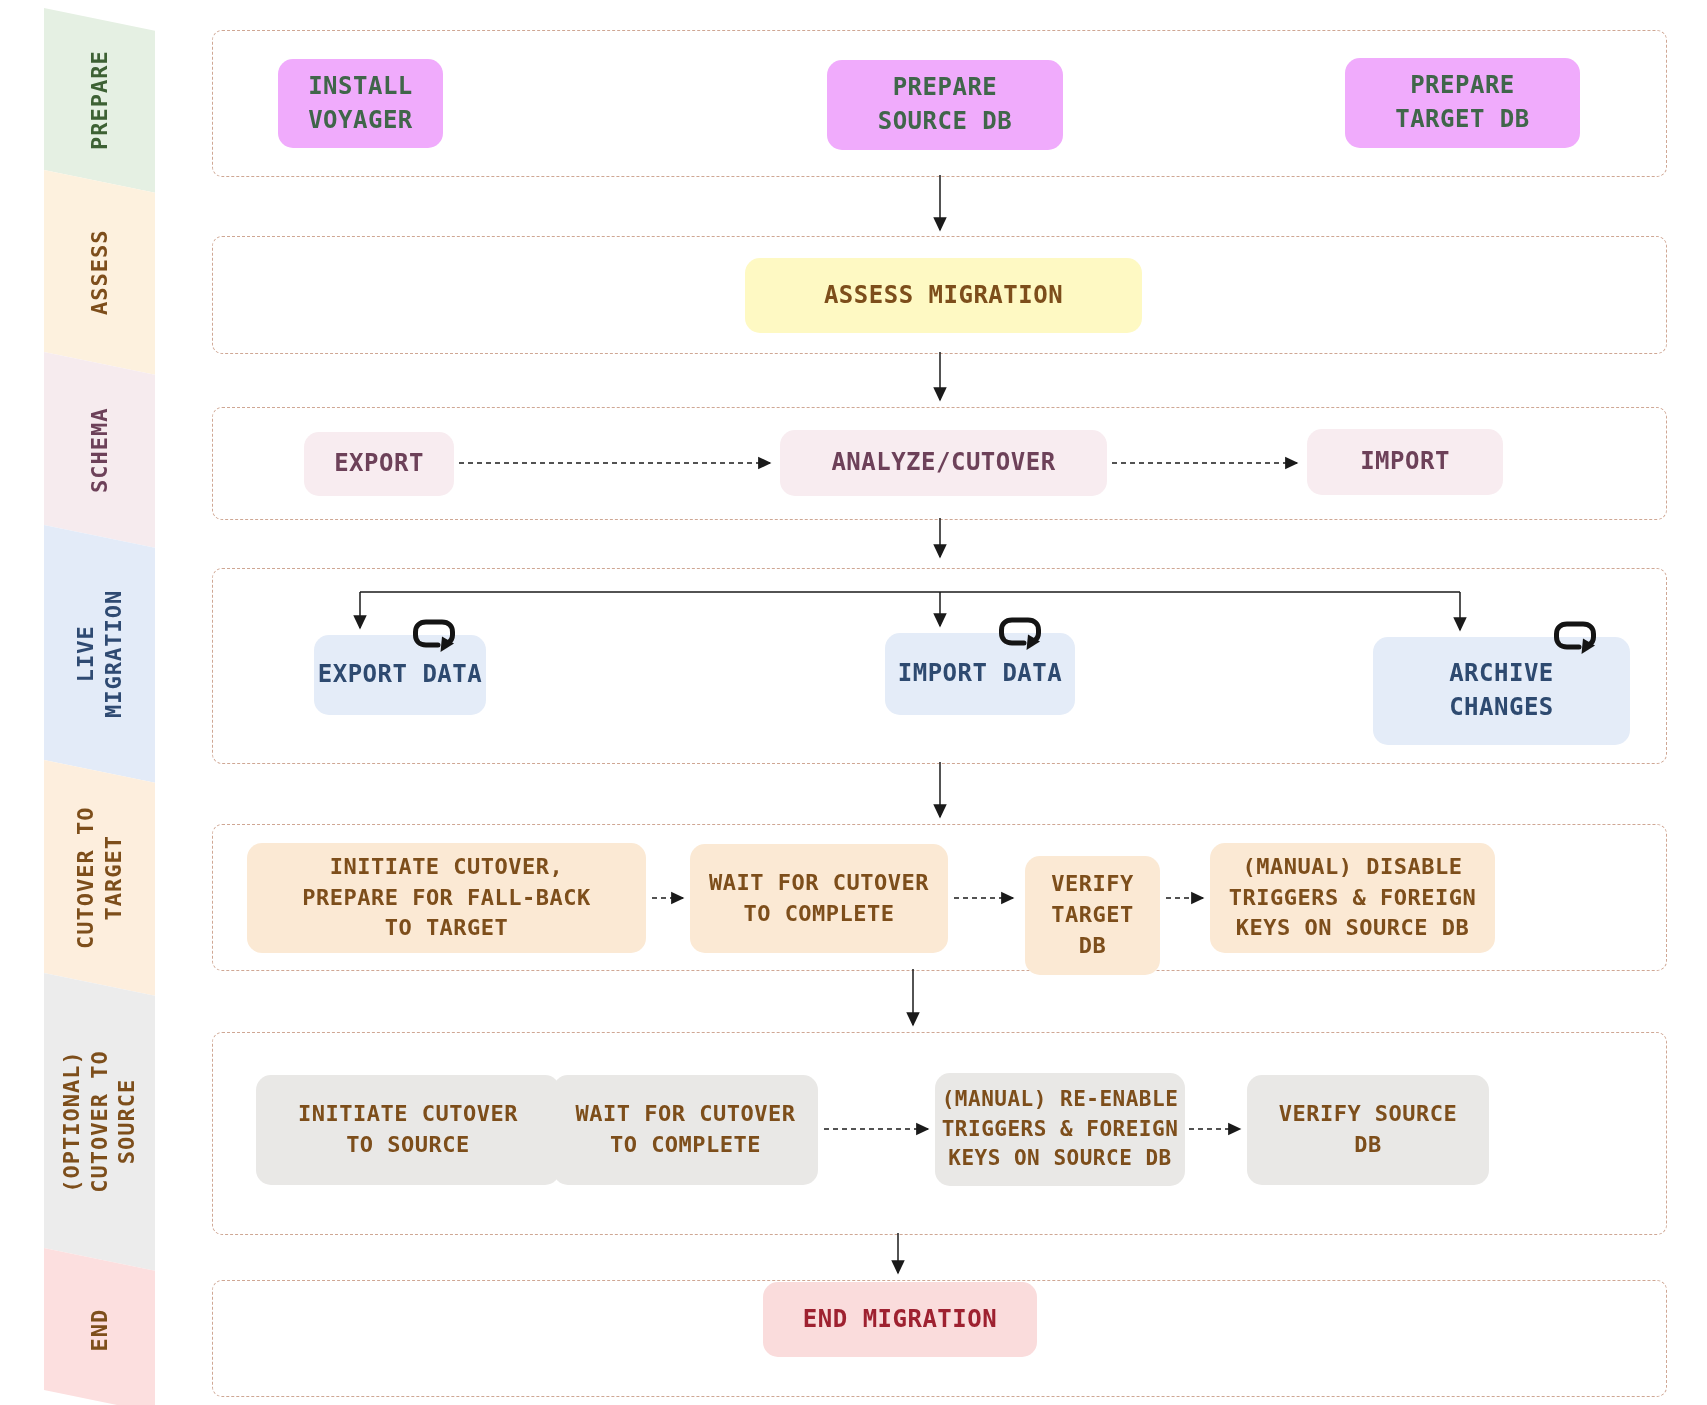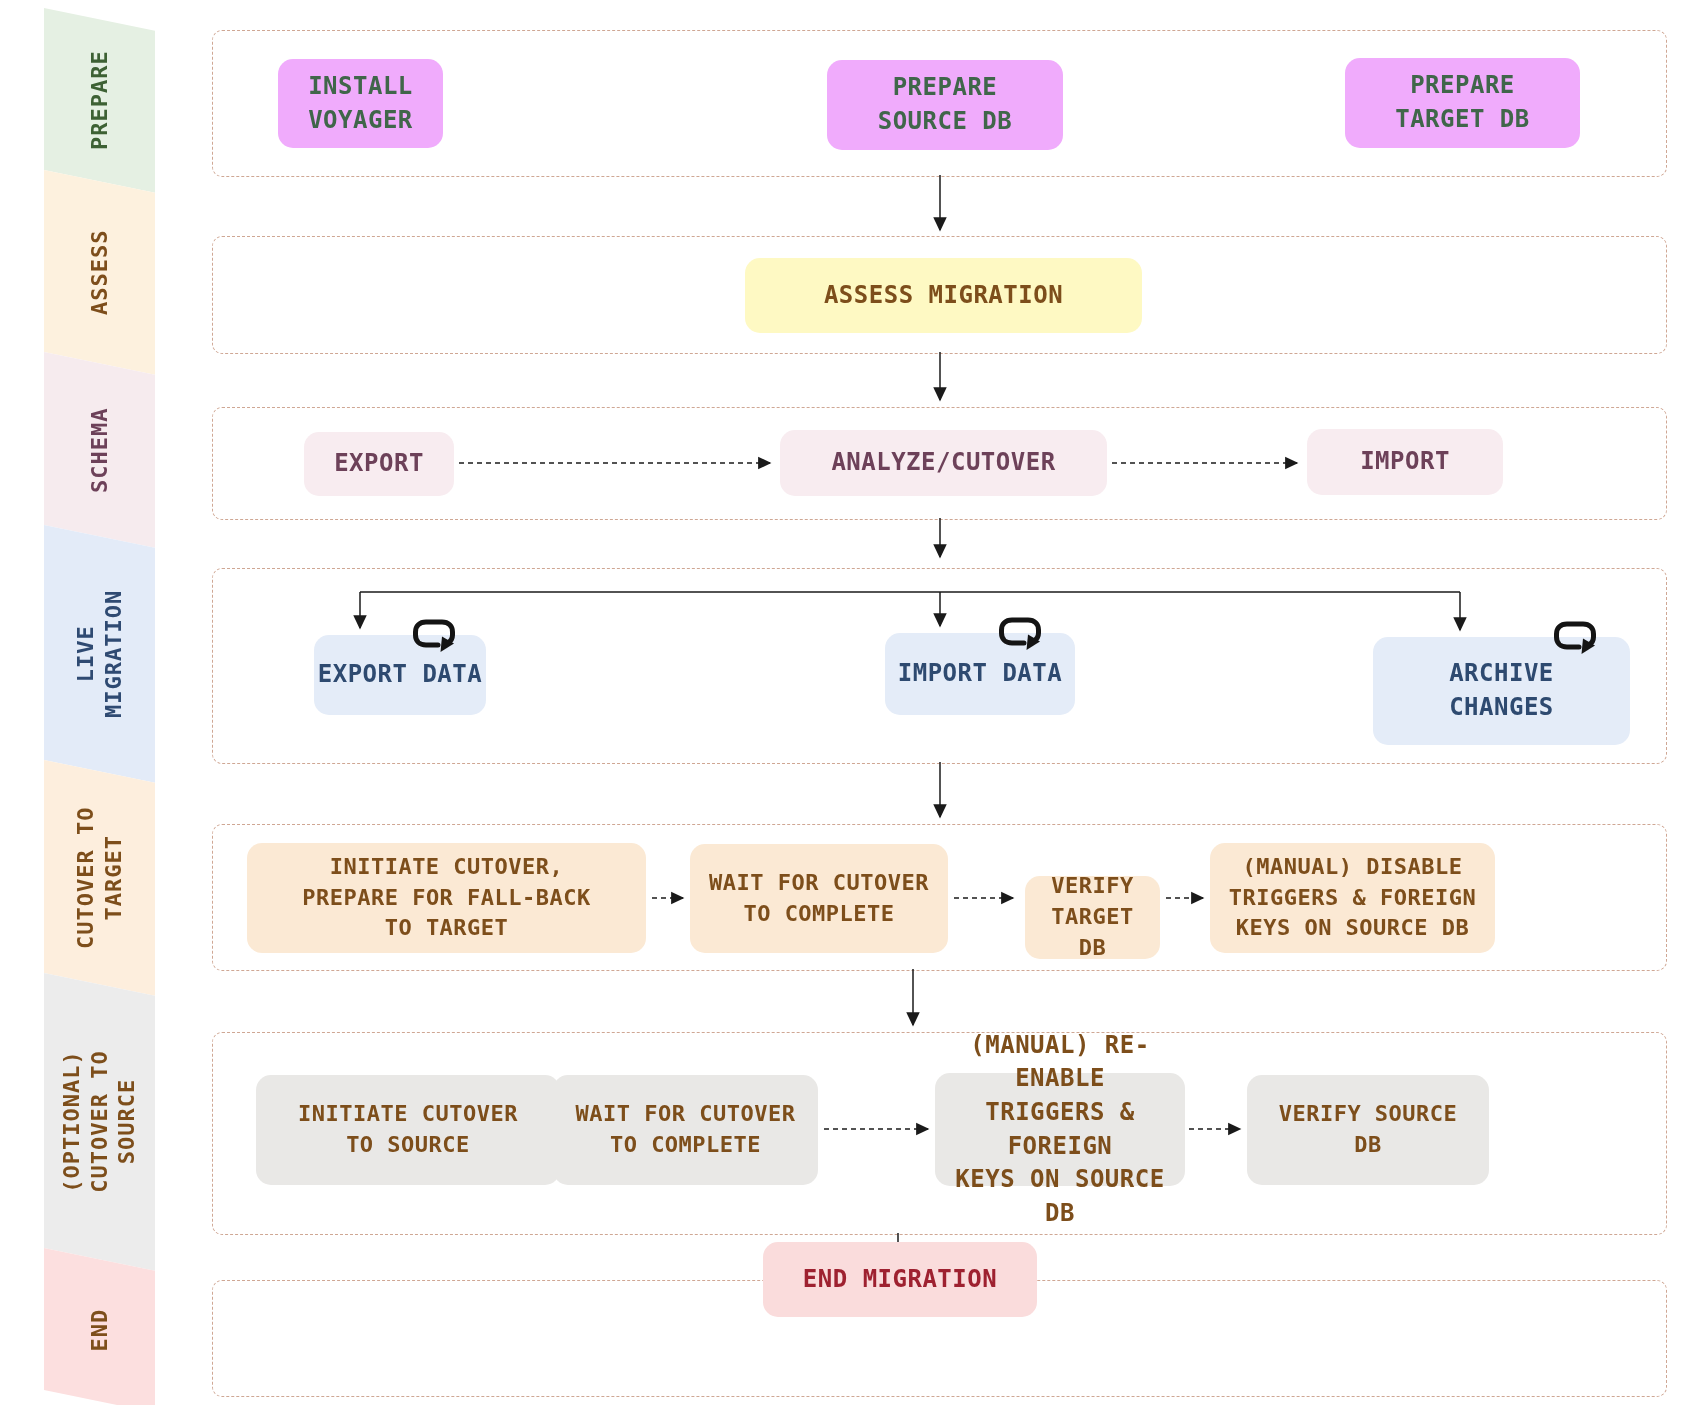--- a/index.html
+++ b/index.html
@@ -27,21 +27,21 @@
   .row-3{top:407px;height:111px;}
   .row-4{top:568px;height:194px;}
   .row-5{top:824px;height:145px;}
   .row-6{top:1032px;height:201px;}
   .row-7{top:1280px;height:115px;}
 
   
   .bx{position:absolute;border-radius:15px;display:flex;align-items:center;justify-content:center;
       text-align:center;white-space:pre-line;font-size:24px;line-height:1.4;letter-spacing:0.5px;}
   .fs22{font-size:22px;}
-  .fs21{font-size:24px;}
+  .fs21{font-size:21px;}
   .g{background:#f0abfc;color:#40664a;}
   .a{background:#fef9c3;color:#7d4e1b;}
   .p{background:#f8ecf0;color:#6d4159;}
   .b{background:#e4ecf8;color:#2e4a70;margin-left:40px;}
   .t{background:#fbe9d4;color:#7d4e1b;}
   .o{background:#e9e8e6;color:#7d4e1b;}
   .e{background:#fadcdc;color:#9e2130;}
 
   .overlay{position:absolute;left:0;top:0;pointer-events:none;}
   .loop{position:absolute;}
@@ -147,32 +147,32 @@
   <svg class="loop" style="left:1552px;top:614px;" width="46" height="42" viewBox="0 0 46 42">
     <path d="M27 33 H 15 C 8.5 33 4.5 29 4.5 23 v-3 C 4.5 14 8.5 10 15 10 h 16 C 37.5 10 41.5 14 41.5 20 v 3 c 0 3.6 -1.8 6.3 -4.6 7.8" fill="none" stroke="#141414" stroke-width="5" stroke-linecap="round"></path>
     <path d="M29.5 40 L 43 31.5 L 31 24.5 Z" fill="#141414"></path>
   </svg>
 
   <div class="bx t fs22" style="left:247px;top:843px;width:399px;height:110px;">INITIATE CUTOVER,
 PREPARE FOR FALL-BACK
 TO TARGET</div>
   <div class="bx t fs22" style="left:690px;top:844px;width:258px;height:109px;">WAIT FOR CUTOVER
 TO COMPLETE</div>
-  <div class="bx t fs22" style="left:1025px;top:876px;width:135px;height:83px;">VERIFY
+  <div class="bx t fs22" style="left:1025px;top:856px;width:135px;height:119px;">VERIFY
 TARGET
 DB</div>
   <div class="bx t fs22" style="left:1210px;top:843px;width:285px;height:110px;">(MANUAL) DISABLE
 TRIGGERS &amp; FOREIGN
 KEYS ON SOURCE DB</div>
 
   <div class="bx o fs22" style="left:256px;top:1075px;width:304px;height:110px;">INITIATE CUTOVER
 TO SOURCE</div>
   <div class="bx o fs22" style="left:553px;top:1075px;width:265px;height:110px;">WAIT FOR CUTOVER
 TO COMPLETE</div>
   <div class="bx o fs21" style="left:935px;top:1073px;width:250px;height:113px;">(MANUAL) RE-ENABLE
 TRIGGERS &amp; FOREIGN
 KEYS ON SOURCE DB</div>
   <div class="bx o fs22" style="left:1247px;top:1075px;width:242px;height:110px;">VERIFY SOURCE
 DB</div>
 
-  <div class="bx e" style="left:763px;top:1242px;width:274px;height:75px;">END MIGRATION</div>
+  <div class="bx e" style="left:763px;top:1282px;width:274px;height:75px;">END MIGRATION</div>
 
 </div>
 
 </body></html>

